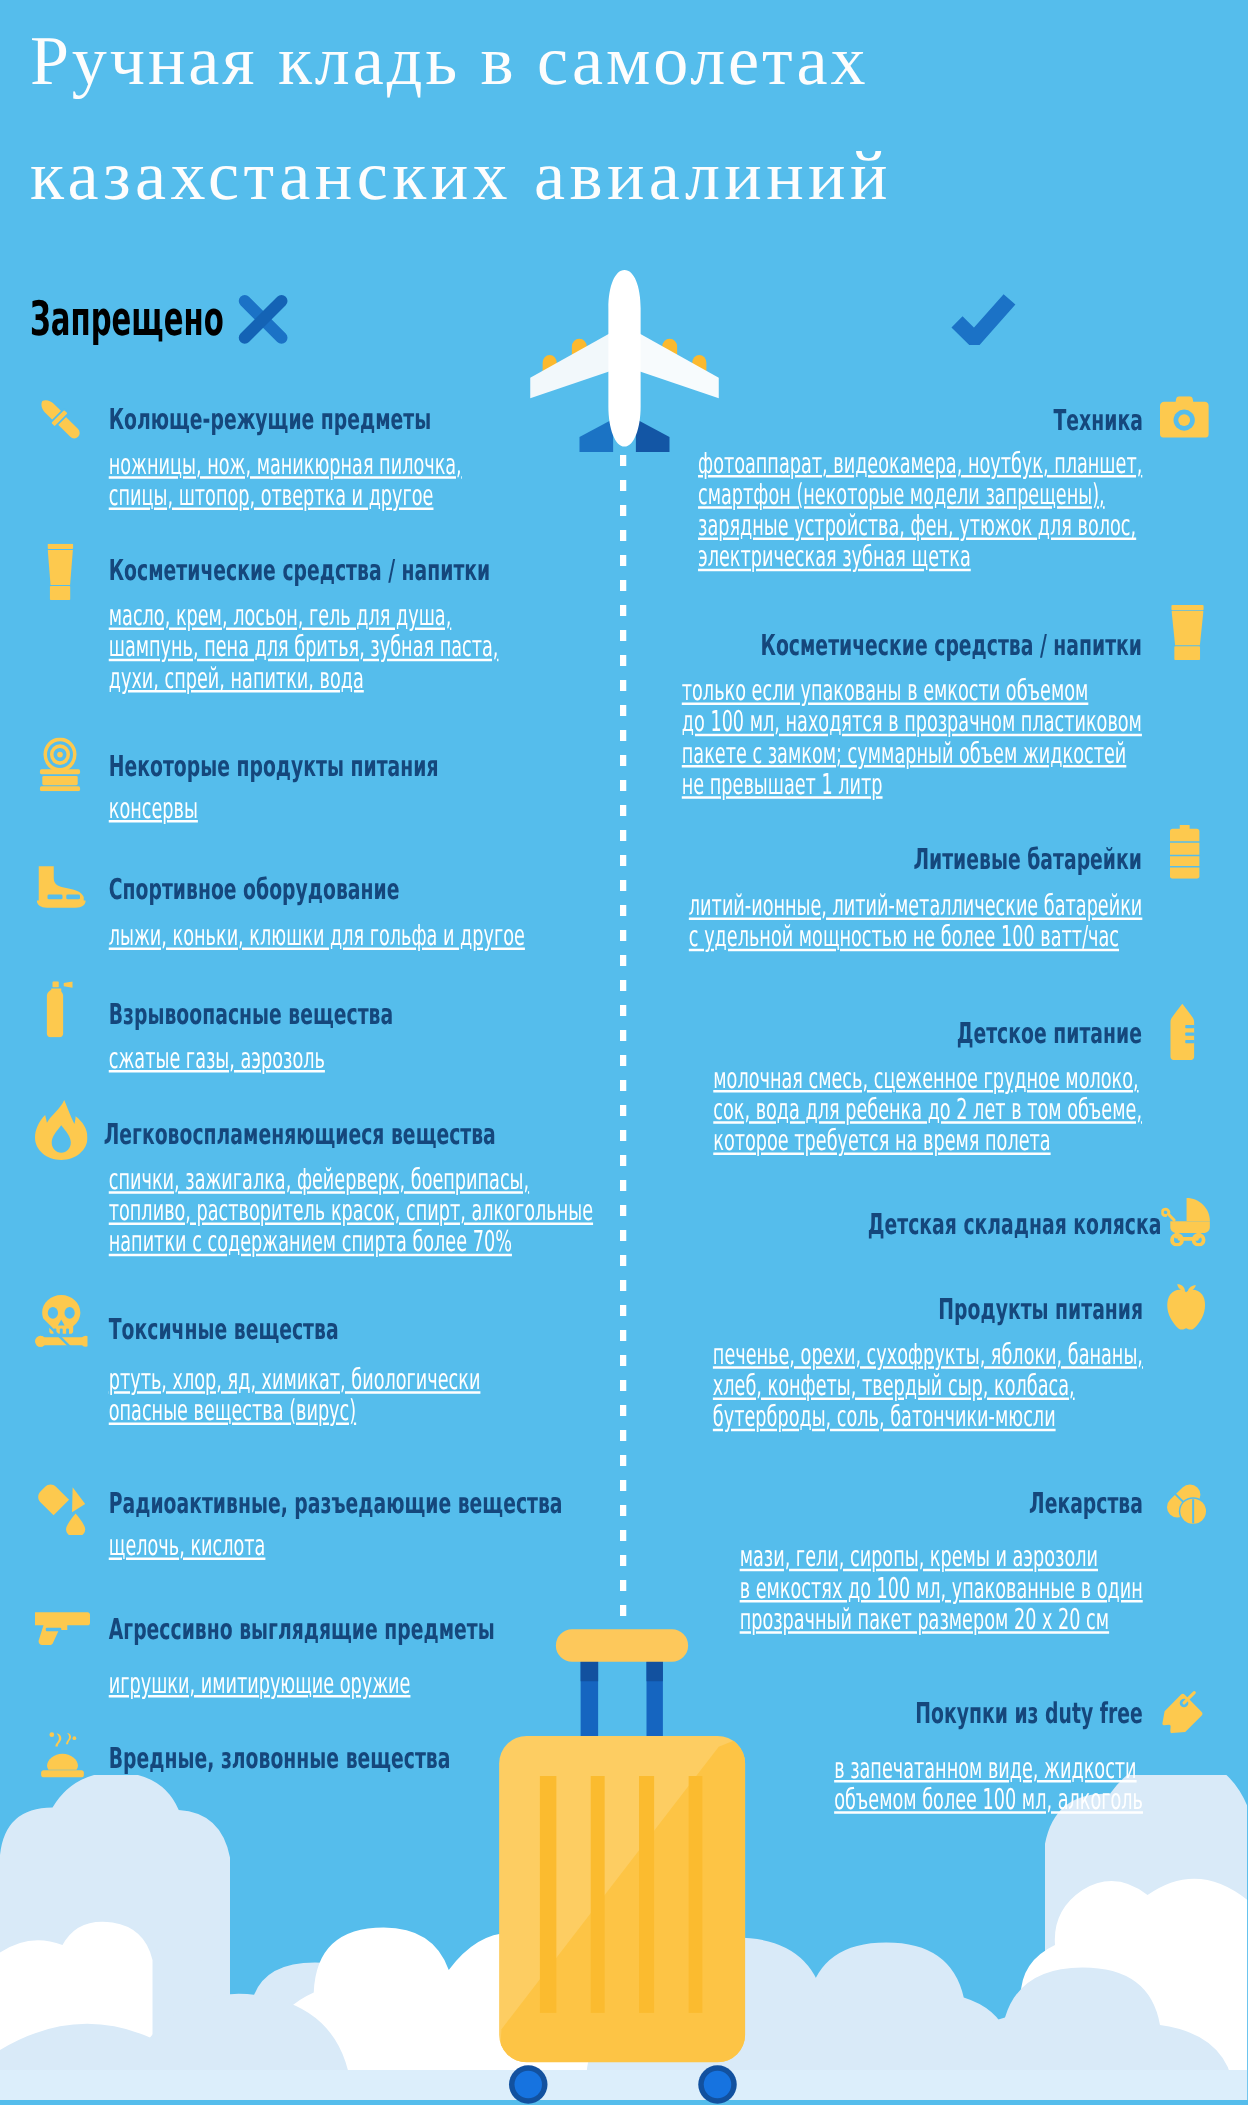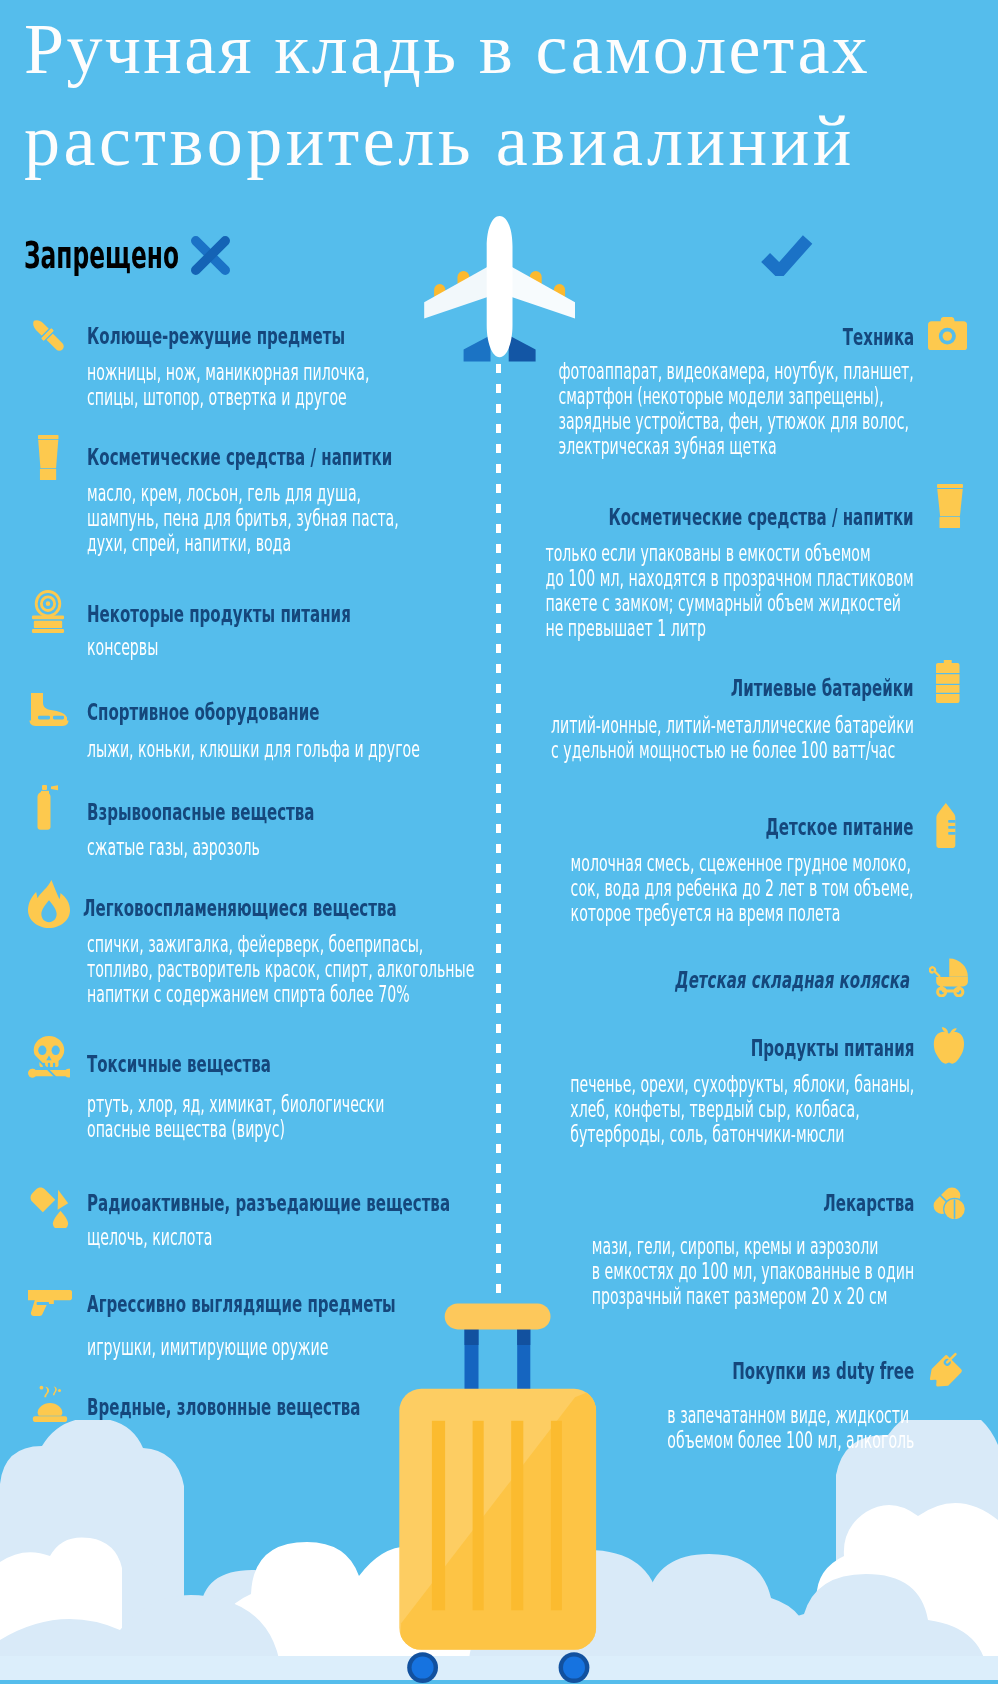--- a/index.html
+++ b/index.html
@@ -2,38 +2,38 @@
 <html><head>
 <meta charset="utf-8">
 <style>
   html,body{margin:0;padding:0;}
   body{width:998px;height:1684px;overflow:hidden;background:#55bdec;
        font-family:"DejaVu Sans",sans-serif;-webkit-font-smoothing:antialiased;}
   .page{position:relative;width:998px;height:1684px;background:#55bdec;overflow:hidden;}
 
   
   .title{position:absolute;left:24px;top:3px;width:970px;font-family:"Liberation Serif",serif;
-         color:#fdfdfd;font-size:72px;line-height:92px;letter-spacing:2.35px;white-space:nowrap;}
+         color:#fdfdfd;font-size:56px;line-height:92px;letter-spacing:2.35px;white-space:nowrap;}
   .title .l2{letter-spacing:3.55px;}
 
   
   .colhead{position:absolute;font-family:"DejaVu Sans",sans-serif;font-weight:bold;
            font-size:38px;color:#000000;white-space:nowrap;line-height:38px;}
   .colhead span{display:inline-block;transform:scaleX(0.615);transform-origin:left center;}
   .colhead.right span{transform-origin:right center;}
   .mark{position:absolute;line-height:0;}
 
   
   .item{position:absolute;}
   .ih{font-family:"DejaVu Sans",sans-serif;font-weight:bold;font-size:23px;line-height:23px;
       color:#15477c;white-space:nowrap;}
   .ih span{display:inline-block;transform:scaleX(0.654);transform-origin:left center;}
   .item.r .ih{text-align:right;}
   .item.r .ih span{transform-origin:right center;}
-  .ib{font-family:"DejaVu Sans",sans-serif;font-size:23px;line-height:25.1px;color:#ffffff;white-space:pre;}
+  .ib{font-family:"DejaVu Sans",sans-serif;font-size:23px;line-height:25.1px;color:#ffffff;white-space:pre;text-decoration:underline;}
   .ib span{display:block;transform:scaleX(0.614);transform-origin:left center;}
   .ib.r{}
   .ib.r span{transform-origin:right center;}
 
   
   .dotline{position:absolute;left:496px;top:364px;width:5px;height:935px;
     background-image:linear-gradient(#ffffff 9px, rgba(255,255,255,0) 0);background-size:5px 20px;}
   .plane{position:absolute;left:416px;top:215px;}
   .suitcase{position:absolute;left:390px;top:1296px;z-index:5;}
   .clouds{position:absolute;left:0;bottom:0;}
@@ -42,21 +42,21 @@
   .footer span{display:block;transform:scaleX(0.76);transform-origin:left center;}
   .icon{position:absolute;}
 </style>
 </head>
 <body>
 
 <div class="page">
 
   <div class="title">
     <div class="l1">Ручная кладь в самолетах</div>
-    <div class="l2">растворитель авиалиний</div>
+    <div class="l2">казахстанских авиалиний</div>
   </div>
 
   <div class="colhead left" style="left:24px;top:236px;"><span>Запрещено</span></div>
   <div class="mark" style="left:190px;top:235px;">
     <svg width="41" height="41" viewBox="0 0 41 41">
       <g stroke-linecap="round" stroke-width="9.6" fill="none">
         <line x1="5.8" y1="5.8" x2="35.2" y2="35.2" stroke="#1b72c6"></line>
         <line x1="35.2" y1="5.8" x2="5.8" y2="35.2" stroke="#1463b5"></line>
       </g>
     </svg>
@@ -194,21 +194,21 @@
       </div>
       <div class="ib item r" style="right: 84px; top: 540.5px;"><span>только если упакованы в емкости объемом</span><span>до 100 мл, находятся в прозрачном пластиковом</span><span>пакете с замком; суммарный объем жидкостей</span><span>не превышает 1 литр</span></div>
       <div class="item r" style="right: 84px; top: 676.8px;">
         <div class="ih"><span>Литиевые батарейки</span></div>
       </div>
       <div class="ib item r" style="right: 84px; top: 712.5px;"><span>литий-ионные, литий-металлические батарейки</span><span>с удельной мощностью не более 100 ватт/час</span></div>
       <div class="item r" style="right: 84px; top: 816.3px;">
         <div class="ih"><span>Детское питание</span></div>
       </div>
       <div class="ib item r" style="right: 84px; top: 851px;"><span>молочная смесь, сцеженное грудное молоко,</span><span>сок, вода для ребенка до 2 лет в том объеме,</span><span>которое требуется на время полета</span></div>
-      <div class="item r" style="right: 88px; top: 969.3px; font-style: italic;">
+      <div class="item r" style="right: 69px; top: 969.3px;">
         <div class="ih"><span>Детская складная коляска</span></div>
       </div>
       <div class="item r" style="right: 84px; top: 1037.3px;">
         <div class="ih"><span>Продукты питания</span></div>
       </div>
       <div class="ib item r" style="right: 84px; top: 1071.5px;"><span>печенье, орехи, сухофрукты, яблоки, бананы,</span><span>хлеб, конфеты, твердый сыр, колбаса,</span><span>бутерброды, соль, батончики-мюсли</span></div>
       <div class="item r" style="right: 84px; top: 1192.3px;">
         <div class="ih"><span>Лекарства</span></div>
       </div>
       <div class="ib item r" style="right: 84px; top: 1233.5px;"><span>мази, гели, сиропы, кремы и аэрозоли</span><span>в емкостях до 100 мл, упакованные в один</span><span>прозрачный пакет размером 20 x 20 см</span></div>

